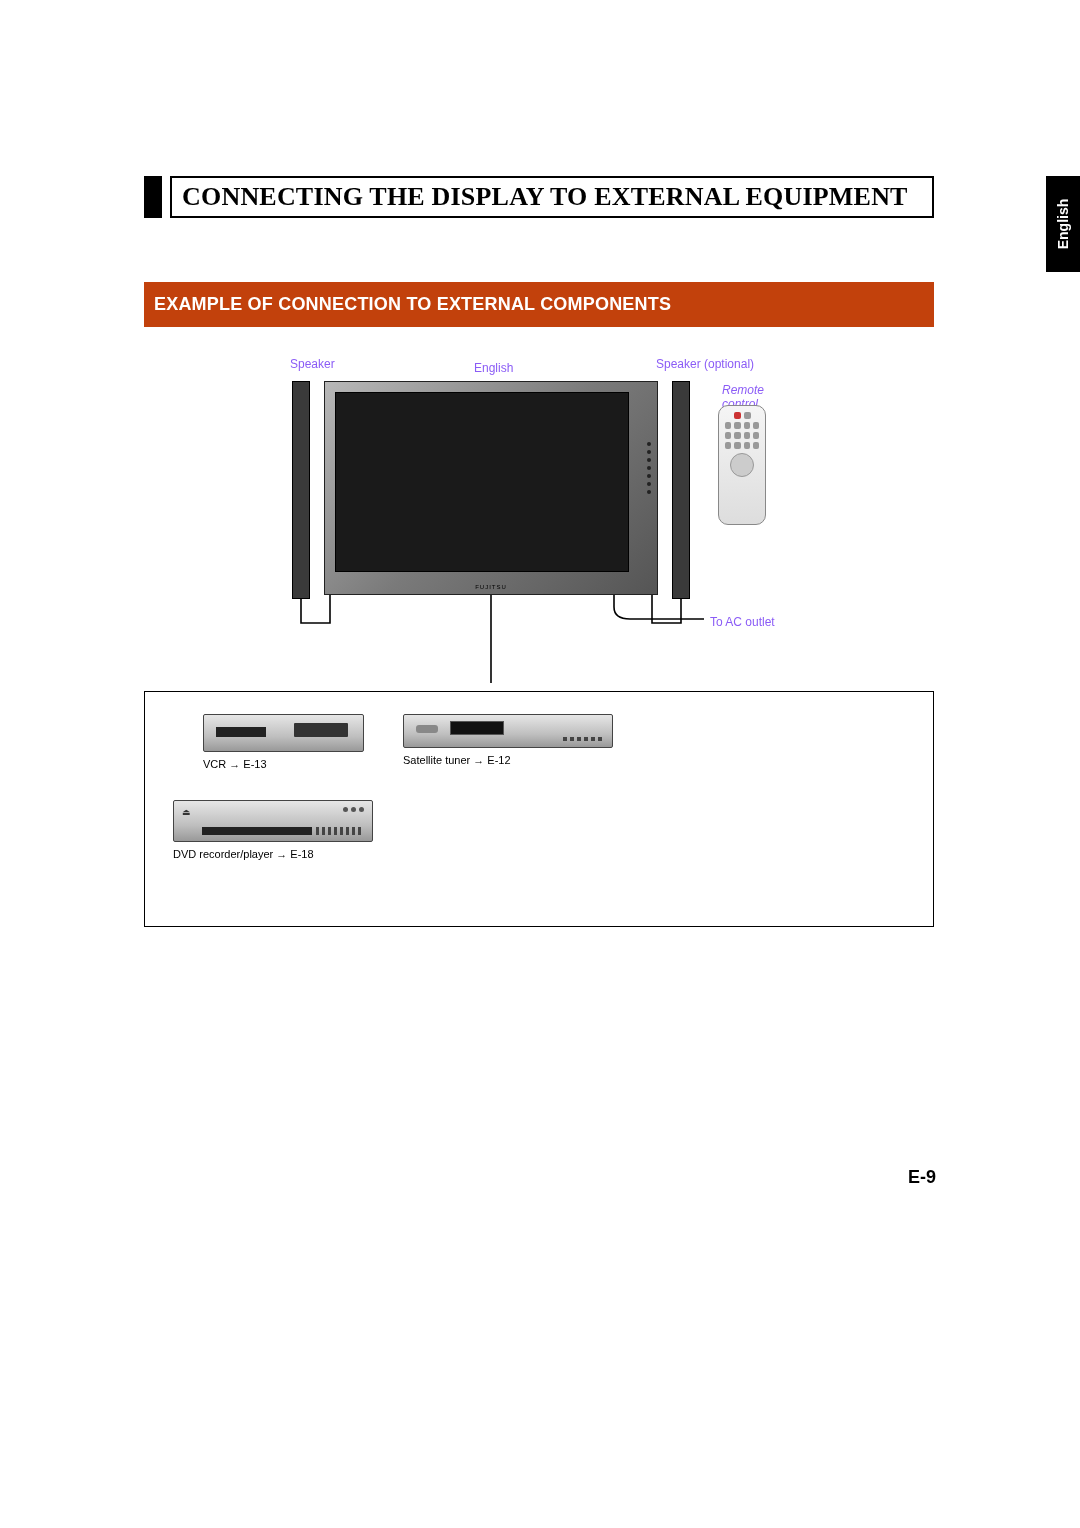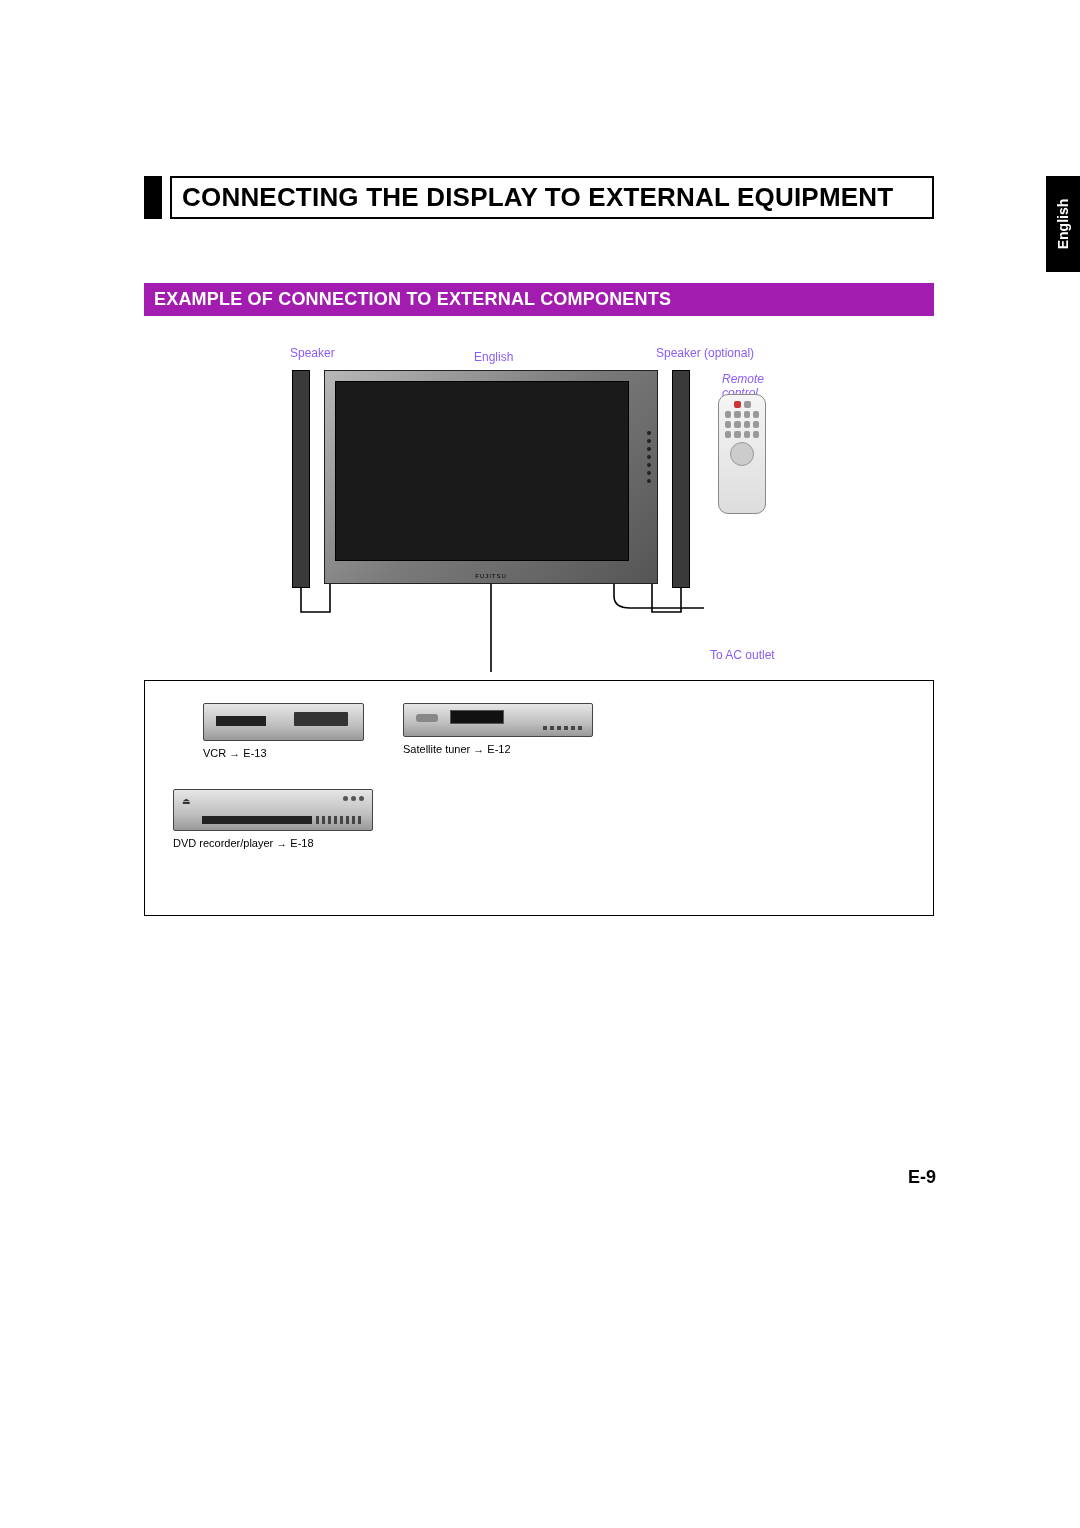--- a/index.html
+++ b/index.html
@@ -1,20 +1,20 @@
 <!DOCTYPE html>
 <html><head>
 <meta charset="utf-8">
 <style>
   * { box-sizing: border-box; margin: 0; padding: 0; }
   html, body { width: 1080px; height: 1528px; background: #fff; font-family: Arial, Helvetica, sans-serif; }
   .page { width: 1080px; height: 1528px; position: relative; background: #fff; }
   .content { position: absolute; left: 144px; top: 176px; width: 790px; }
 
-  .title-row { display: flex; align-items: stretch; margin-bottom: 64px; }
+  .title-row { display: flex; align-items: stretch; margin-bottom: 64px; font-family: Liberation Serif, serif; }
   .title-bar-black { width: 18px; background: #000; }
   .title-gap { width: 8px; }
   .title-text {
     flex: 1;
     border: 2px solid #000;
     padding: 4px 10px;
     font-size: 26px;
     font-weight: bold;
     letter-spacing: 0.2px;
     color: #000;
@@ -32,25 +32,25 @@
     color: #fff;
     font-weight: bold;
     font-size: 14px;
     display: flex;
     align-items: center;
     justify-content: center;
   }
   .lang-inner { transform: rotate(-90deg); white-space: nowrap; }
 
   .subhead {
-    background: #a21caf;
+    background: #c2410c;
     color: #fff;
     font-weight: bold;
     font-size: 18px;
-    padding: 6px 10px;
+    padding: 12px 10px;
     letter-spacing: 0.2px;
   }
 
   .diagram-top { position: relative; height: 340px; margin-top: 20px; }
   .label { position: absolute; font-size: 12px; color: #8b5cf6; }
 
   
   .speaker {
     position: absolute;
     width: 18px;
@@ -118,21 +118,21 @@
   }
   .dev-label { font-size: 11px; margin-top: 6px; text-align: left; }
 
   
   .vcr { left: 28px; top: 22px; width: 161px; margin-left: 30px; }
   .vcr .dev-body { height: 38px; position: relative; }
   .vcr-slot { position: absolute; left: 90px; top: 8px; width: 54px; height: 14px; background: #333; border-radius: 1px; }
   .vcr-disp { position: absolute; left: 12px; top: 12px; width: 50px; height: 10px; background: #222; }
 
   
-  .sat { left: 258px; top: 22px; width: 190px; }
+  .sat { left: 258px; top: 22px; width: 210px; }
   .sat .dev-body { height: 34px; position: relative; }
   .sat-disp { position: absolute; left: 46px; top: 6px; width: 54px; height: 14px; background: #111; border: 1px solid #555; }
   .sat-btn { position: absolute; left: 12px; top: 10px; width: 22px; height: 8px; background: #888; border-radius: 3px; }
   .sat-dots { position: absolute; right: 10px; bottom: 6px; display: flex; gap: 3px; }
   .sat-dots span { width: 4px; height: 4px; background: #444; }
 
   
   .dvd { left: 28px; top: 108px; width: 200px; }
   .dvd .dev-body { height: 42px; position: relative; }
   .dvd-eject { position: absolute; left: 8px; top: 6px; font-size: 9px; color: #333; }
@@ -189,21 +189,21 @@
     </div>
 
     <div class="subhead">EXAMPLE OF CONNECTION TO EXTERNAL COMPONENTS</div>
 
     <div class="diagram-top">
       <div class="label" style="left:146px; top:10px;">Speaker</div>
       <div class="label" style="left:330px; top:14px;">English</div>
       <div class="label" style="left:512px; top:10px;">Speaker (optional)</div>
       <div class="label" style="left:578px; top:36px; white-space:pre;font-style:italic;">Remote
 control</div>
-      <div class="label" style="left:566px; top:268px;margin-top:44px;">To AC outlet</div>
+      <div class="label" style="left:566px; top:268px;">To AC outlet</div>
 
       <div class="speaker speaker-left"></div>
       <div class="speaker speaker-right"></div>
 
       <div class="display">
         <div class="display-screen"></div>
         <div class="display-side">
           <span></span>
             <span></span>
             <span></span>

